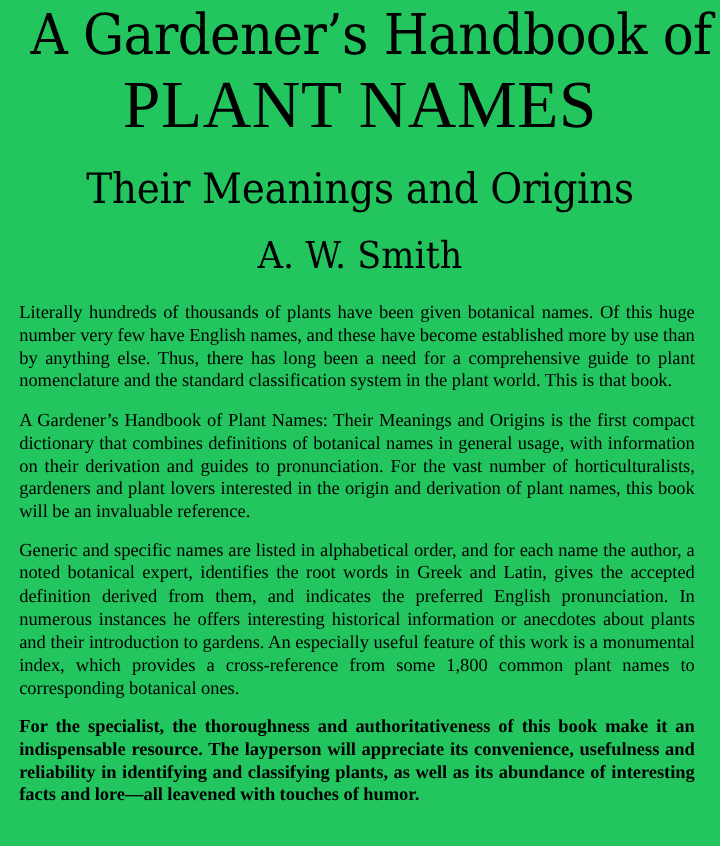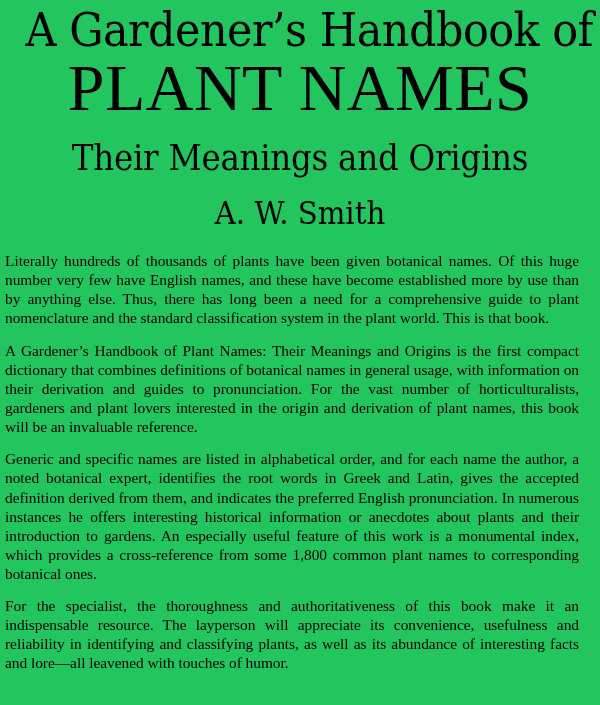--- a/index.html
+++ b/index.html
@@ -36,21 +36,21 @@
     line-height: 56px;
     font-weight: 400;
     letter-spacing: -0.6px;
     white-space: nowrap;
     transform: scaleX(0.915);
     transform-origin: center top;
   }
 
   .title-line-2 {
     font-family: "Liberation Serif", "DejaVu Serif", serif;
-    font-size: 66px;
+    font-size: 56px;
     line-height: 68px;
     font-weight: 400;
     letter-spacing: 0.5px;
     white-space: nowrap;
     margin-top: -4px;
     transform: scaleX(1.0);
     transform-origin: center top;
   }
 
   .subtitle {
@@ -73,36 +73,36 @@
     letter-spacing: 0px;
     white-space: nowrap;
     margin-top: 13px;
     transform: scaleX(0.94);
     transform-origin: center top;
   }
 
   
   .body-copy {
     margin: 0;
-    padding: 18px 21px 0 5px;
+    padding: 18px 21px 0 16px;
     box-sizing: border-box;
   }
 
   .para {
     font-family: "Liberation Serif", "DejaVu Serif", serif;
     font-size: 15.4px;
     line-height: 19.05px;
     text-align: justify;
     text-justify: inter-word;
     margin: 0 0 13.5px 0;
     hyphens: manual;
     word-spacing: -0.1px;
     letter-spacing: -0.02px;
   }
-  .para:last-child { margin-bottom: 0; }
+  .para:last-child { margin-bottom: 0; font-weight: bold; }
 
   .para .booktitle {
   }
 </style>
 </head>
 <body>
 
 <div class="page">
 
   <div class="title-block">

